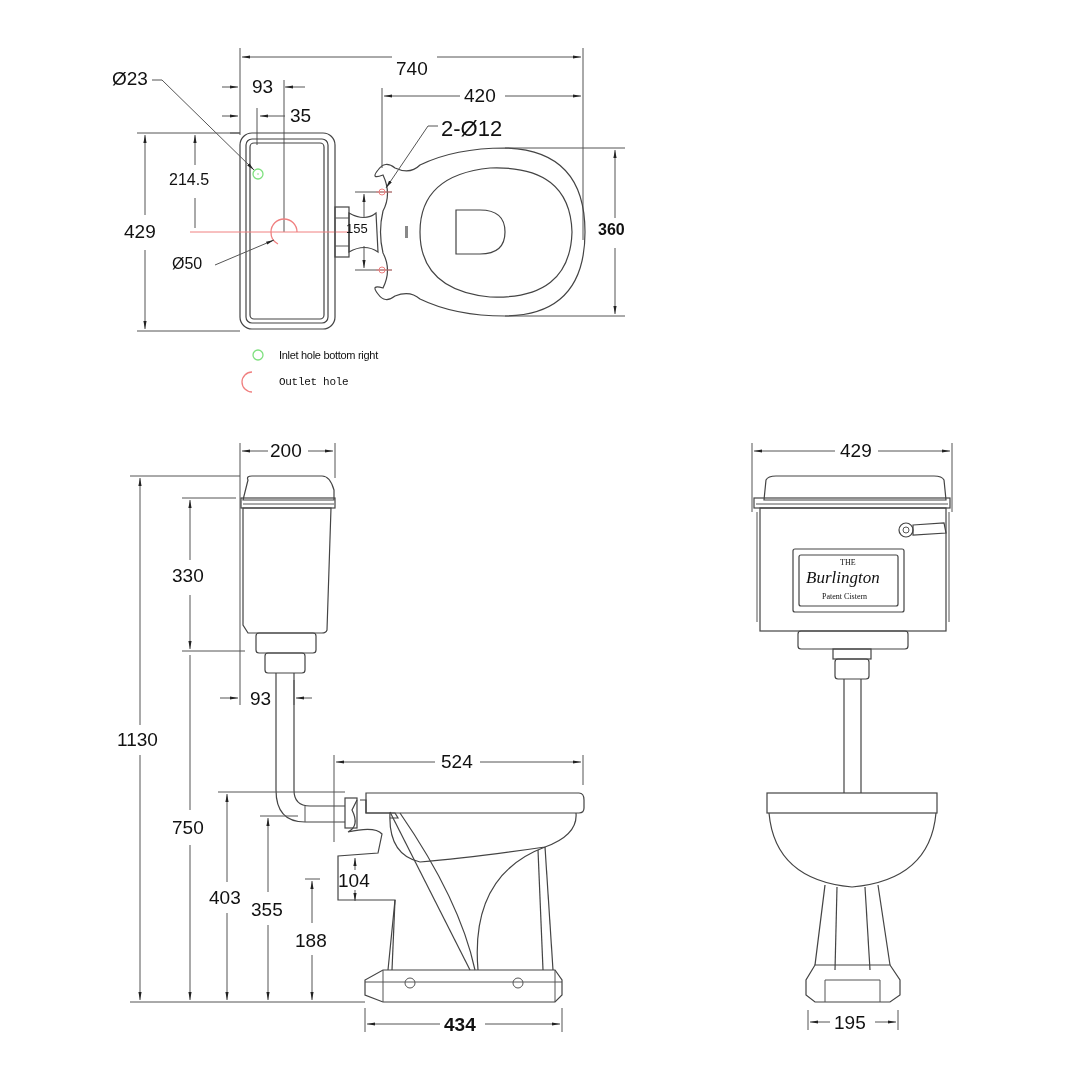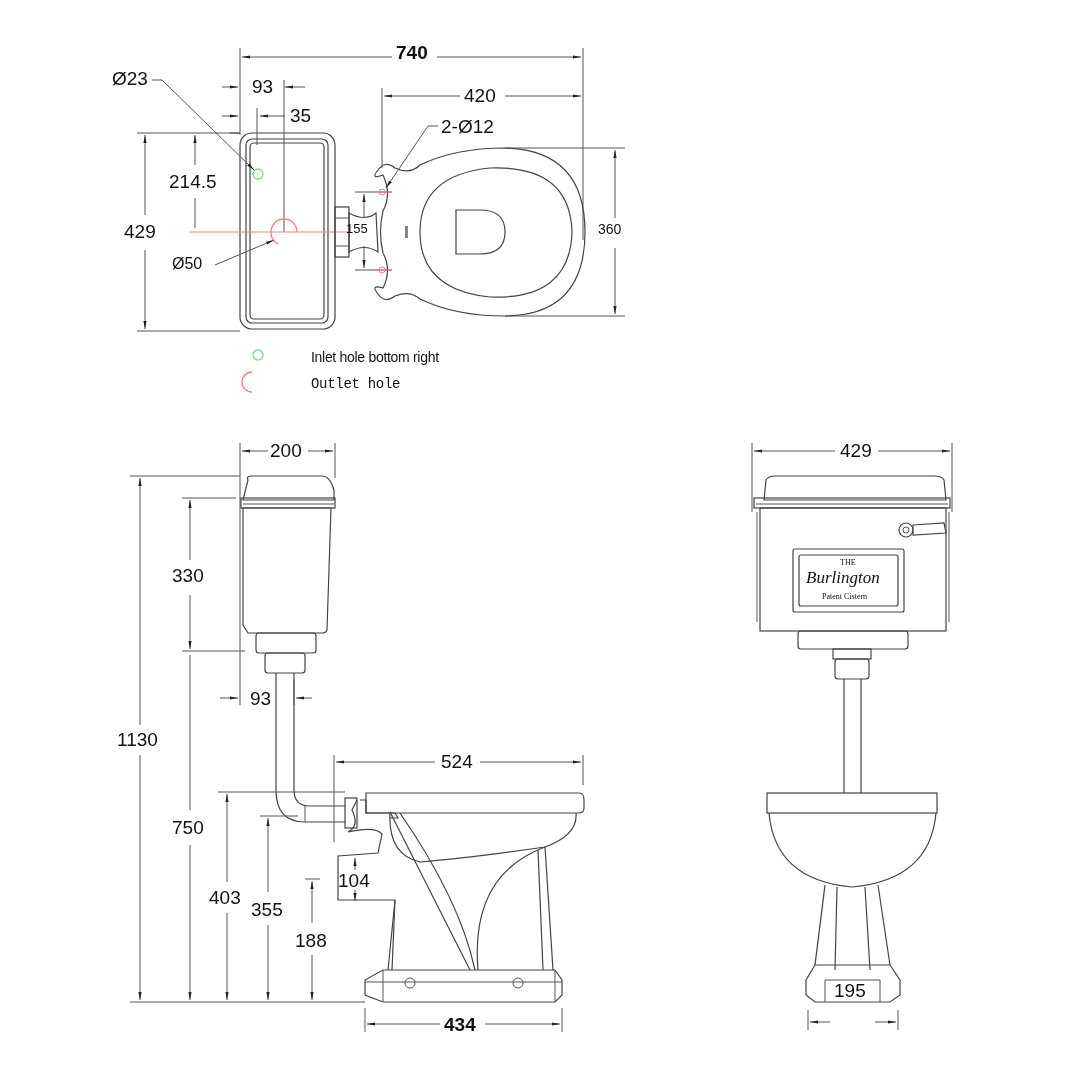--- a/index.html
+++ b/index.html
@@ -2,21 +2,21 @@
 <html><head>
 <meta charset="utf-8">
 <style>
   html, body { margin:0; padding:0; background:#ffffff; }
   body { width:1066px; height:1066px; overflow:hidden; font-family:"Liberation Sans", sans-serif; }
   #canvas { position:absolute; left:0; top:0; width:1066px; height:1066px; }
   svg { position:absolute; left:0; top:0; }
   .ln { stroke:#555; stroke-width:1; fill:none; }
   .ol { stroke:#444; stroke-width:1.2; fill:none; }
   .lbl { position:absolute; font-family:"Liberation Sans", sans-serif; color:#111; white-space:nowrap; }
-  .legend-text { font-size:14px; letter-spacing:-0.3px;margin-left:32px; }
+  .legend-text { font-size:11px; letter-spacing:-0.3px; }
   .plate-the { font-family:"Liberation Serif", serif; font-size:8px; }
   .plate-brand { font-family:"Liberation Serif", serif; font-size:17px; }
   .plate-sub { font-family:"Liberation Serif", serif; font-size:8px; }
 </style>
 </head>
 <body>
 
 <div id="canvas">
 
 <svg width="1066" height="1066" viewBox="0 0 1066 1066">
@@ -224,51 +224,51 @@
     <line class="ln" x1="825" y1="980" x2="825" y2="1002"></line>
     <line class="ln" x1="880" y1="980" x2="880" y2="1002"></line>
 
     <line class="ln" x1="808" y1="1010" x2="808" y2="1030"></line>
     <line class="ln" x1="898" y1="1010" x2="898" y2="1030"></line>
     <line class="ln" x1="810" y1="1022" x2="830" y2="1022" marker-start="url(#ar)"></line>
     <line class="ln" x1="875" y1="1022" x2="896" y2="1022" marker-end="url(#ar)"></line>
   </g>
 </svg>
 
-<span class="lbl" style="left:396px;top:42px;font-size:19px;font-weight:bold;">740</span>
+<span class="lbl" style="left:396px;top:58px;font-size:19px;">740</span>
 <span class="lbl" style="left:252px;top:76px;font-size:19px;">93</span>
 <span class="lbl" style="left:290px;top:105px;font-size:19px;">35</span>
 <span class="lbl" style="left:112px;top:68px;font-size:19px;">Ø23</span>
 <span class="lbl" style="left:464px;top:85px;font-size:19px;">420</span>
-<span class="lbl" style="left:441px;top:116px;font-size:19px;">2-Ø12</span>
-<span class="lbl" style="left:169px;top:171px;font-size:19px;">214.5</span>
+<span class="lbl" style="left:441px;top:116px;font-size:22px;">2-Ø12</span>
+<span class="lbl" style="left:169px;top:171px;font-size:16px;">214.5</span>
 <span class="lbl" style="left:124px;top:221px;font-size:19px;">429</span>
 <span class="lbl" style="left:346px;top:221px;font-size:13px;">155</span>
-<span class="lbl" style="left:598px;top:221px;font-size:14px;">360</span>
+<span class="lbl" style="left:598px;top:221px;font-size:16px;font-weight:bold;">360</span>
 <span class="lbl" style="left:172px;top:255px;font-size:16px;">Ø50</span>
 
 <div>
   <span class="lbl legend-text" style="left:279px;top:349px;">Inlet hole bottom right</span>
   <span class="lbl legend-text" style="left:279px;top:376px;font-family:Liberation Mono, monospace;">Outlet hole</span>
 </div>
 
 <span class="lbl" style="left:270px;top:440px;font-size:19px;">200</span>
 <span class="lbl" style="left:172px;top:565px;font-size:19px;">330</span>
 <span class="lbl" style="left:250px;top:688px;font-size:19px;">93</span>
 <span class="lbl" style="left:117px;top:729px;font-size:19px;">1130</span>
 <span class="lbl" style="left:441px;top:751px;font-size:19px;">524</span>
 <span class="lbl" style="left:172px;top:817px;font-size:19px;">750</span>
 <span class="lbl" style="left:338px;top:870px;font-size:19px;">104</span>
 <span class="lbl" style="left:209px;top:887px;font-size:19px;">403</span>
 <span class="lbl" style="left:251px;top:899px;font-size:19px;text-align:center;">355</span>
 <span class="lbl" style="left:295px;top:930px;font-size:19px;">188</span>
 <span class="lbl" style="left:444px;top:1014px;font-size:19px;font-weight:bold;">434</span>
 
 <span class="lbl" style="left:840px;top:440px;font-size:19px;">429</span>
-<span class="lbl" style="left:834px;top:980px;font-size:19px;">195</span>
+<span class="lbl" style="left:834px;top:1012px;font-size:19px;">195</span>
 
 <div>
   <span class="lbl plate-the" style="left:840px;top:558px;">THE</span>
   <span class="lbl plate-brand" style="left:806px;top:568px;font-style:italic;">Burlington</span>
   <span class="lbl plate-sub" style="left:822px;top:592px;">Patent Cistern</span>
 </div>
 
 </div>
 
 </body></html>

